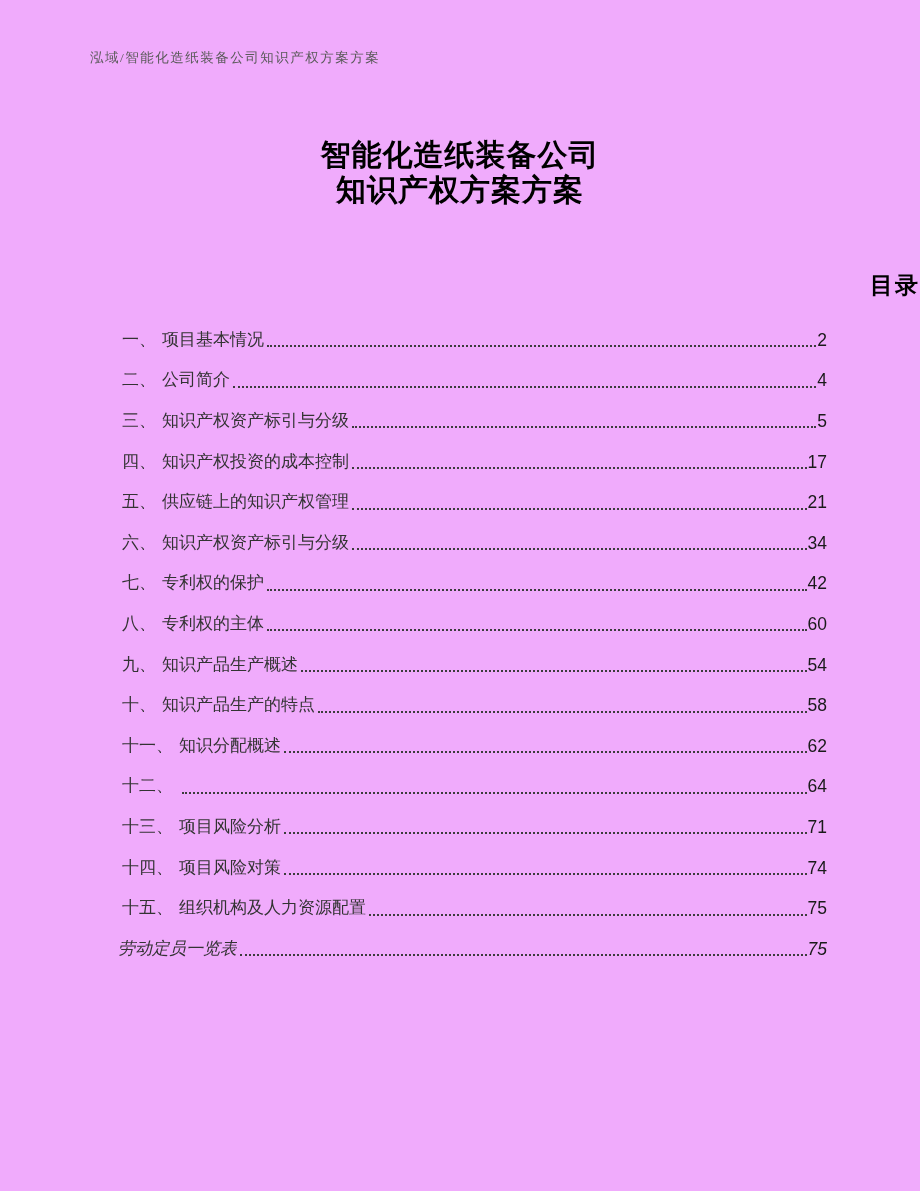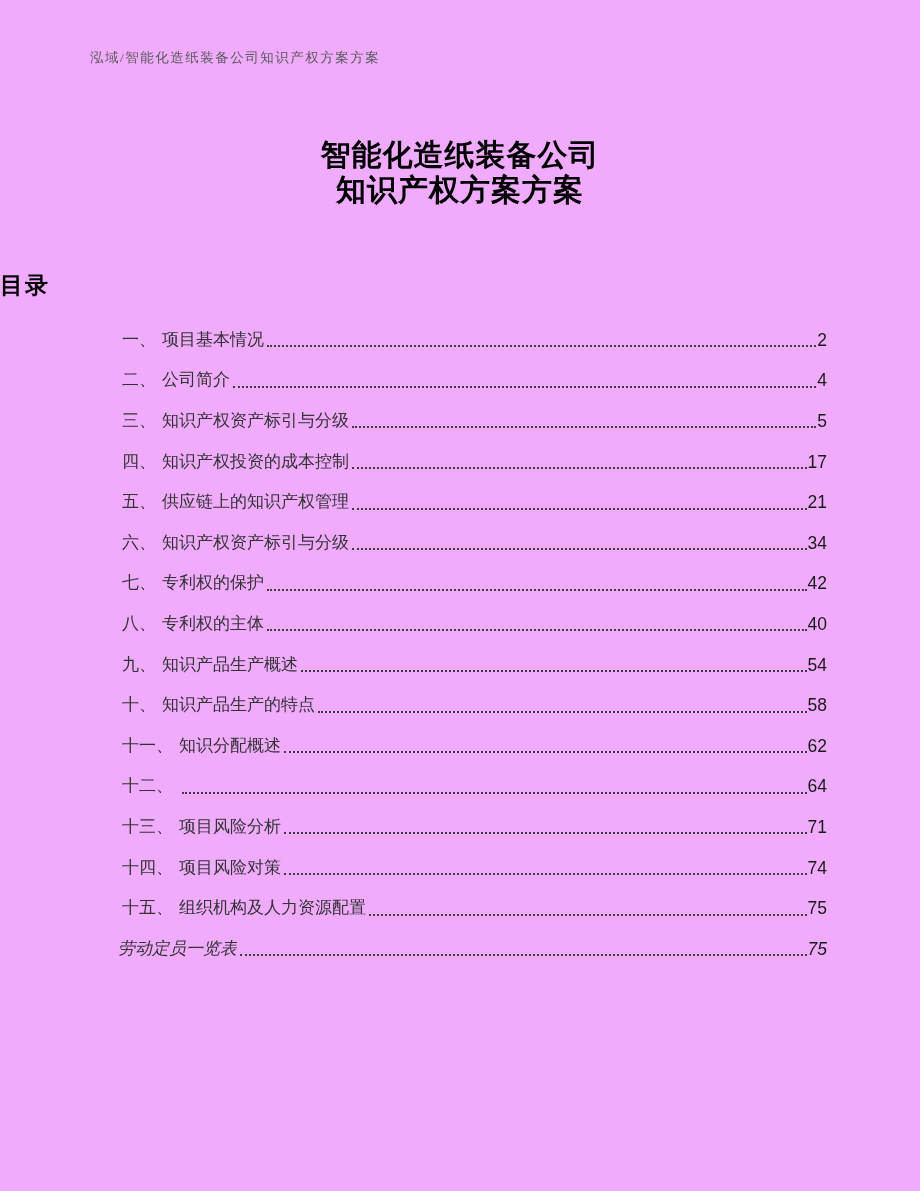--- a/index.html
+++ b/index.html
@@ -39,21 +39,21 @@
     white-space:nowrap;
   }
   .title-line.line1{top:115px;font-size:30px;letter-spacing:1px;margin-top:20px;}
   .title-line.line2{top:170px;font-size:30px;letter-spacing:1px;}
   .toc-heading{
     position:absolute;
     left:0;
     top:270px;
     width:100%;
     margin:0;
-    text-align:left;
+    text-align:right;
     font-family:"Liberation Sans","DejaVu Sans",sans-serif;
     font-weight:bold;
     font-size:23px;
     letter-spacing:2px;
     color:var(--title,#000);
   }
   .toc-list{
     position:absolute;
     left:100px;
     top:319px;
@@ -147,21 +147,21 @@
       <div class="toc-row">
     <span class="toc-num">七、</span>
     <span class="toc-title">专利权的保护</span>
     <span class="toc-leader"></span>
     <span class="toc-page">42</span>
   </div>
       <div class="toc-row">
     <span class="toc-num">八、</span>
     <span class="toc-title">专利权的主体</span>
     <span class="toc-leader"></span>
-    <span class="toc-page">40</span>
+    <span class="toc-page">60</span>
   </div>
       <div class="toc-row">
     <span class="toc-num">九、</span>
     <span class="toc-title">知识产品生产概述</span>
     <span class="toc-leader"></span>
     <span class="toc-page">54</span>
   </div>
       <div class="toc-row">
     <span class="toc-num">十、</span>
     <span class="toc-title">知识产品生产的特点</span>

